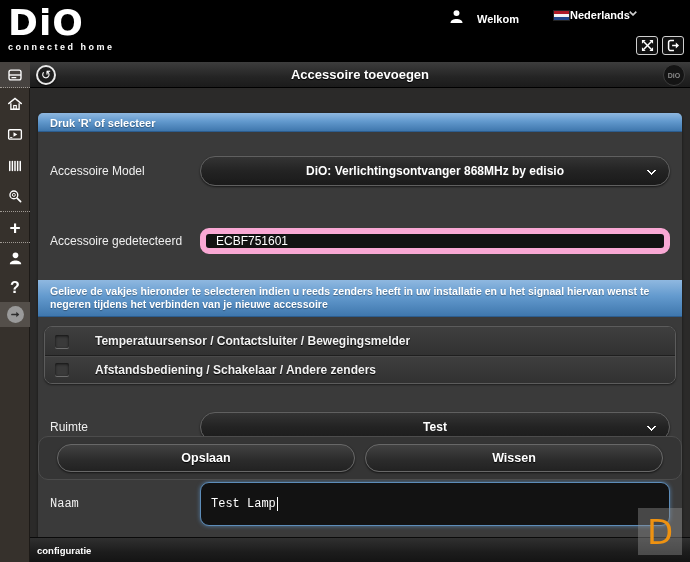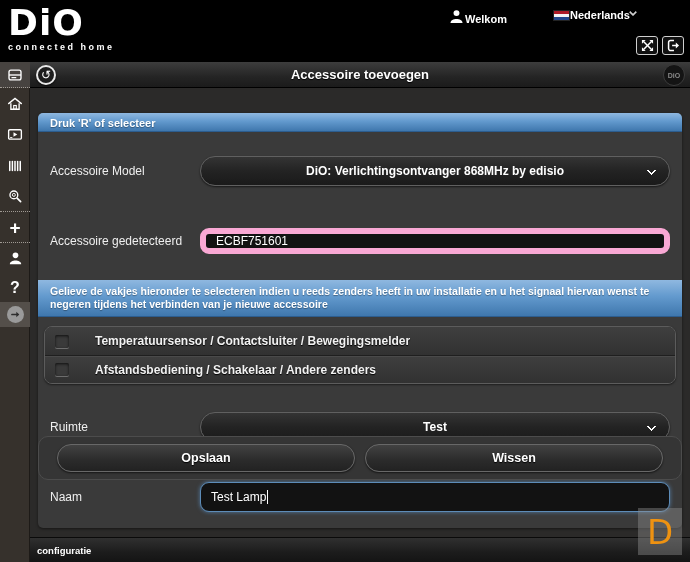--- a/index.html
+++ b/index.html
@@ -8,21 +8,21 @@
     font-family:"Liberation Sans", sans-serif;
     background:#000;
     color:#fff;
     position:relative;
   }
   
   .top-header { position:absolute; left:0; top:0; width:690px; height:62px; background:#000; }
   .logo { position:absolute; left:8px; top:4px; }
   .logo-text { font-family:"DejaVu Sans", sans-serif; font-size:36px; font-weight:bold; color:#fff; letter-spacing:1px; line-height:38px; }
   .logo-sub { font-size:9px; letter-spacing:2.5px; color:#fff; font-weight:bold; margin-top:0px; }
-  .welcome { position:absolute; left:448px; top:8px; display:flex; align-items:center; gap:0; }
+  .welcome { position:absolute; left:448px; top:8px; display:flex; align-items:center; gap:12px; }
   .welcome-label { font-size:11px; font-weight:bold; }
   .lang { position:absolute; left:553px; top:9px; display:flex; align-items:center; cursor:pointer; }
   .flag { width:17px; height:11px; display:flex; flex-direction:column; border:1px solid #222; }
   .flag div { flex:1; }
   .flag .r { background:#ae1c28; } .flag .w { background:#f5f5f5; } .flag .b { background:#21468b; }
   .lang-label { font-size:11px; font-weight:bold; }
   .chev { width:6px; height:6px; border-right:2px solid #cfcfcf; border-bottom:2px solid #cfcfcf; transform:rotate(45deg) translate(-2px,-2px); border-radius:1px; }
   .win-btns { position:absolute; right:6px; top:36px; display:flex; gap:4px; }
   .win-btn { width:22px; height:19px; border:1px solid #cfcfcf; border-radius:3px; background:#101010; display:flex; align-items:center; justify-content:center; cursor:pointer; }
   
@@ -58,21 +58,21 @@
   .field-label { width:150px; font-size:12px; color:#efefef; flex-shrink:0; }
   .dropdown { flex:1; height:30px; border-radius:16px; border:1px solid #606060;
     background:linear-gradient(180deg,#343434 0%,#232323 50%,#1a1a1a 100%);
     display:flex; align-items:center; justify-content:center; position:relative; cursor:pointer;
     box-shadow:0 1px 2px rgba(0,0,0,.6); }
   .dropdown .dd-value { font-size:12px; font-weight:bold; color:#fff; }
   .dd-chev { position:absolute; right:14px; top:10px; width:7px; height:7px;
     border-right:2.5px solid #fff; border-bottom:2.5px solid #fff; transform:rotate(45deg); border-radius:1px; }
   .text-field { flex:1; height:26px; background:#121212; border:6px solid #f9a8d4; border-radius:9px;
     display:flex; align-items:center; padding:0 10px; font-size:12px; color:#fff; }
-  .text-field.focused { height:30px; border:1px solid #5d8cb8; border-radius:9px;
+  .text-field.focused { height:44px; border:1px solid #5d8cb8; border-radius:9px;
     box-shadow:0 0 4px rgba(90,140,190,.8); }
   .caret { display:inline-block; width:1px; height:14px; background:#fff; margin-left:1px; }
   .check-group { margin:9px 6px 0 6px; border:1px solid #5c5c5c; border-radius:8px; overflow:hidden;
     background:#2f2f2f; box-shadow:0 1px 2px rgba(0,0,0,.5); }
   .check-row { height:28px; display:flex; align-items:center; gap:26px; padding:0 10px;
     background:linear-gradient(180deg,#3f3f3f 0%,#313131 100%); cursor:pointer; }
   .check-row + .check-row { border-top:1px solid #1f1f1f; box-shadow:inset 0 1px 0 #4a4a4a; }
   .checkbox { width:14px; height:13px; border-radius:2px; background:#3a3a3a;
     box-shadow:inset 0 1px 3px rgba(0,0,0,.75), 0 1px 0 #6d6d6d; flex-shrink:0; }
   .check-label { font-size:12px; font-weight:bold; color:#f2f2f2; text-shadow:0 1px 1px #000; }
@@ -245,21 +245,21 @@
     <div class="spacer-14"></div>
     <div class="form-row">
       <div class="field-label">Ruimte</div>
       <div class="dropdown">
         <span class="dd-value">Test</span>
         <span class="dd-chev"></span>
       </div>
     </div>
 
     <div class="spacer-12"></div>
-    <div class="form-row" style="padding-bottom:16px;">
+    <div class="form-row" style="padding-bottom:16px;font-family:Liberation Mono, monospace;">
       <div class="field-label">Naam</div>
       <div class="text-field focused">
         <span>Test Lamp</span>
         <span class="caret"></span>
       </div>
     </div>
   </div>
 
   <div class="btn-panel">
     <div class="action-btn">Opslaan</div>

